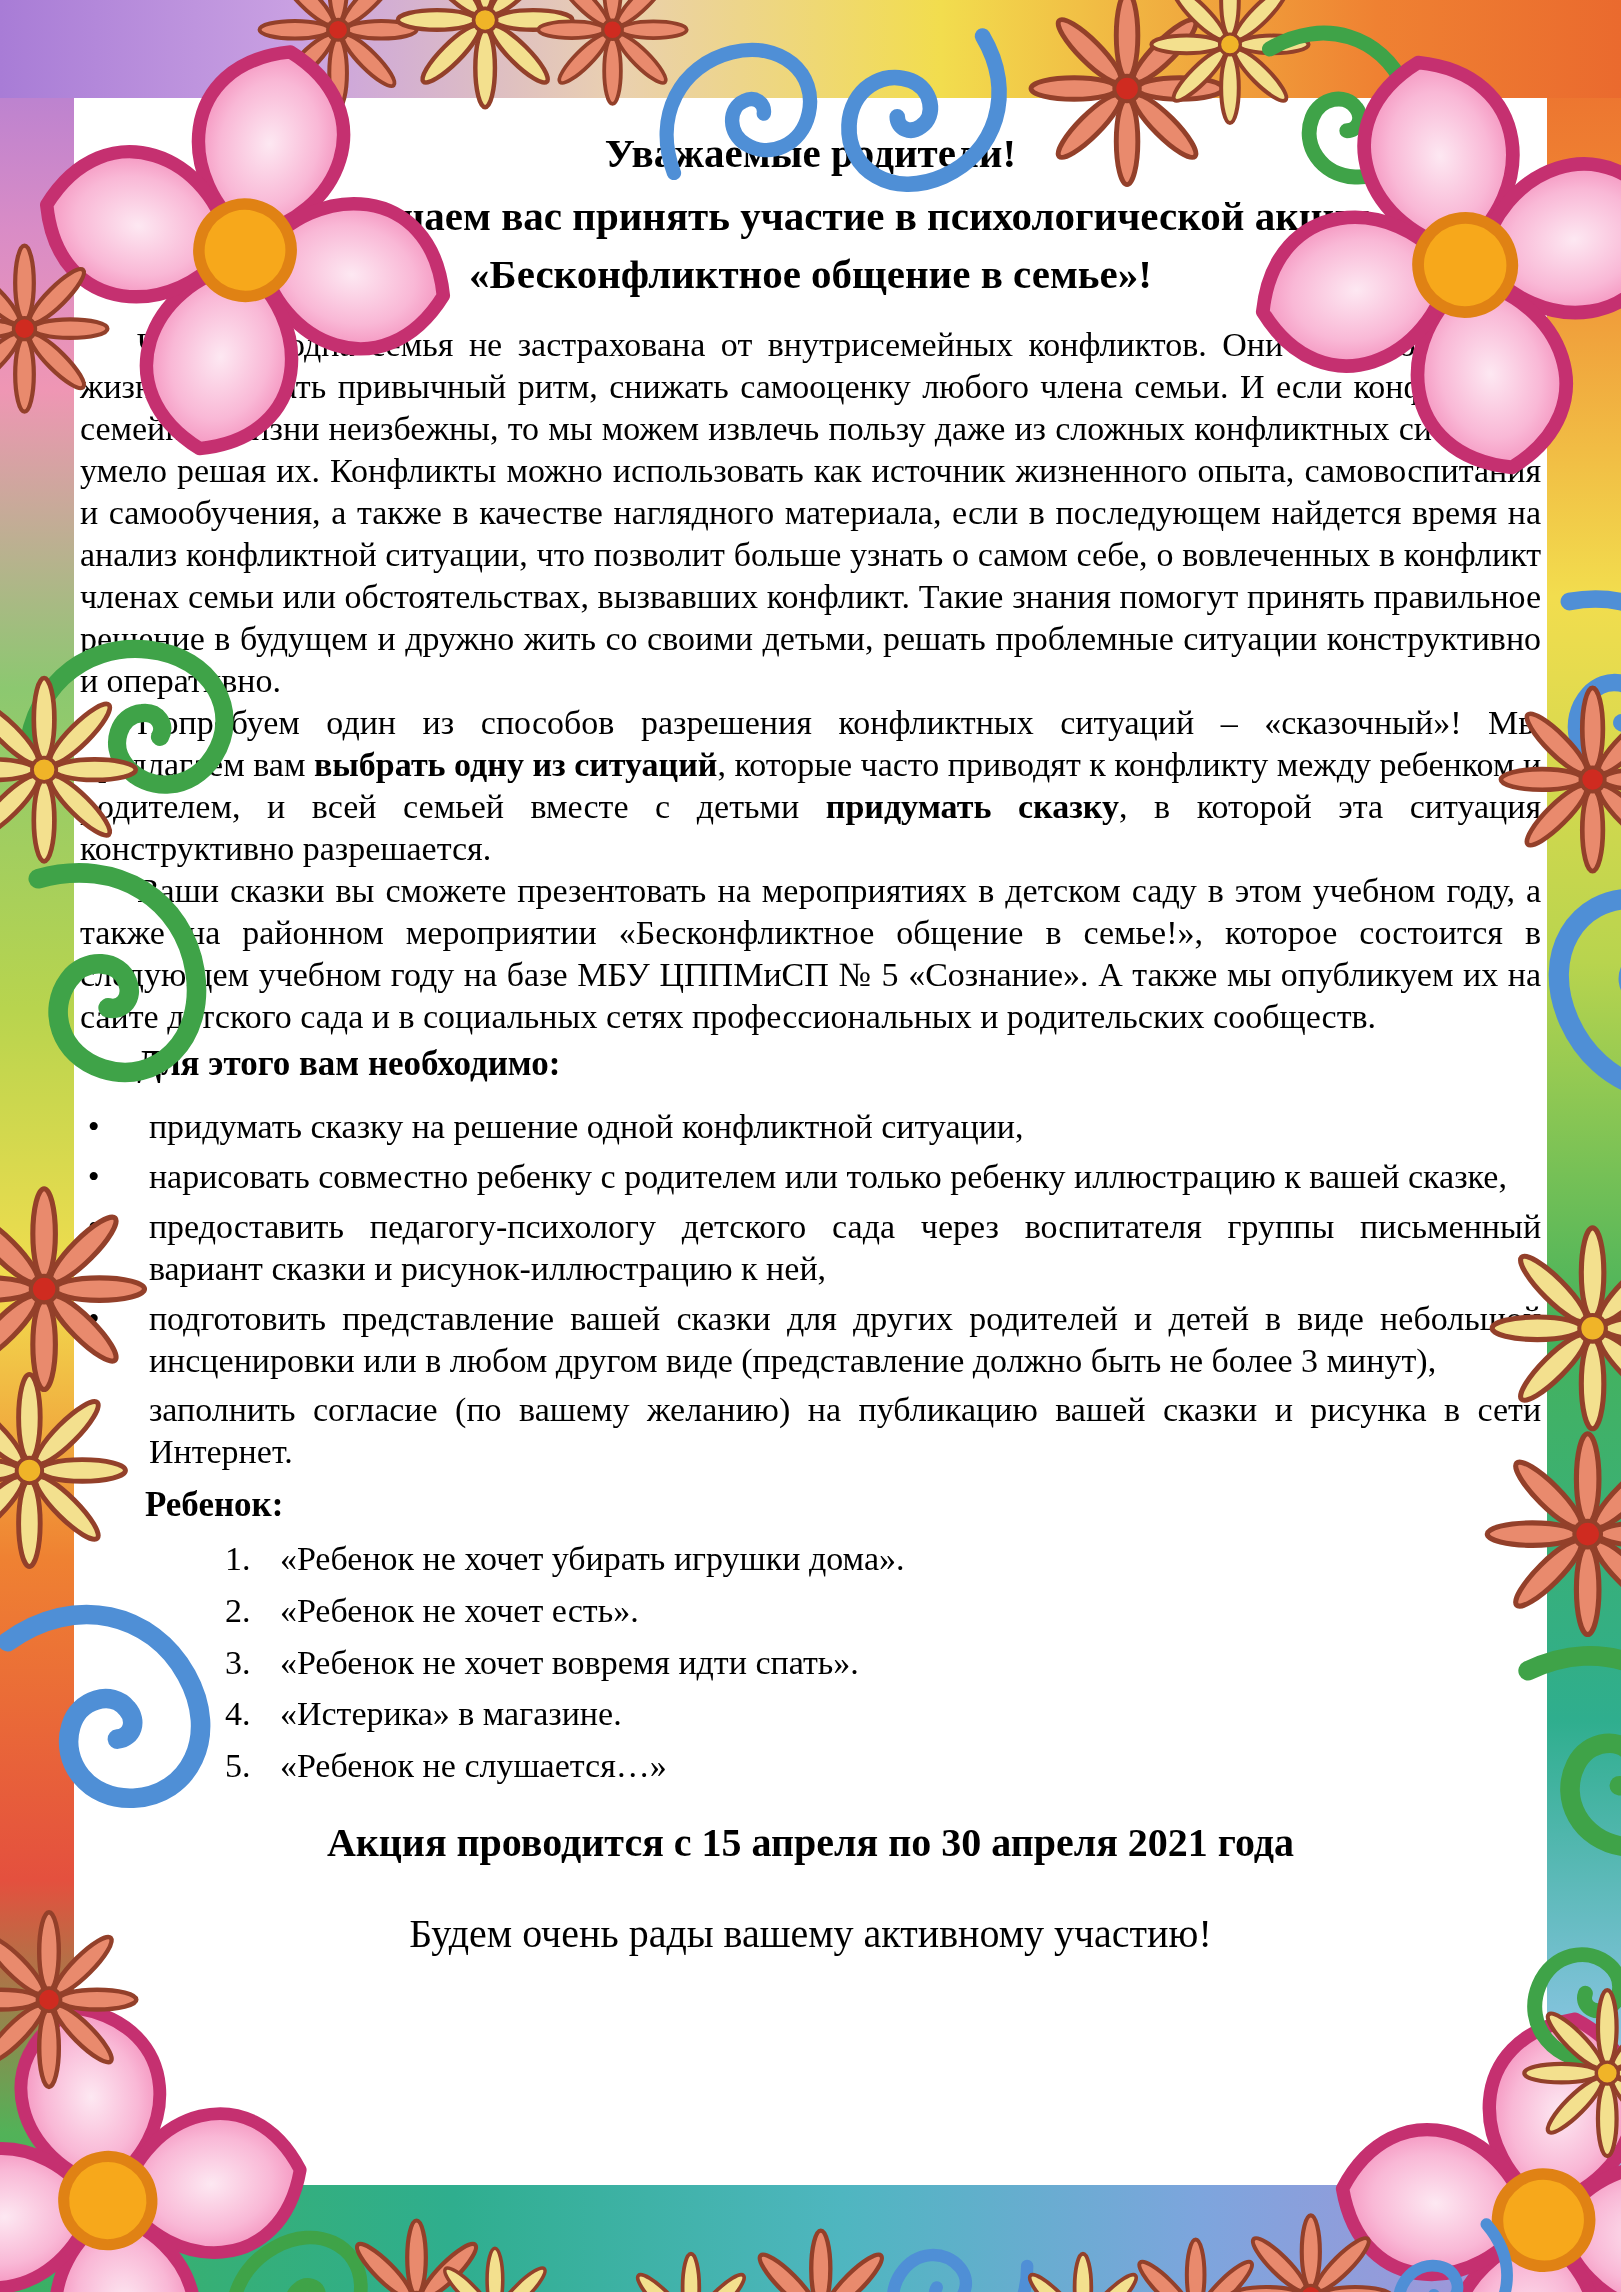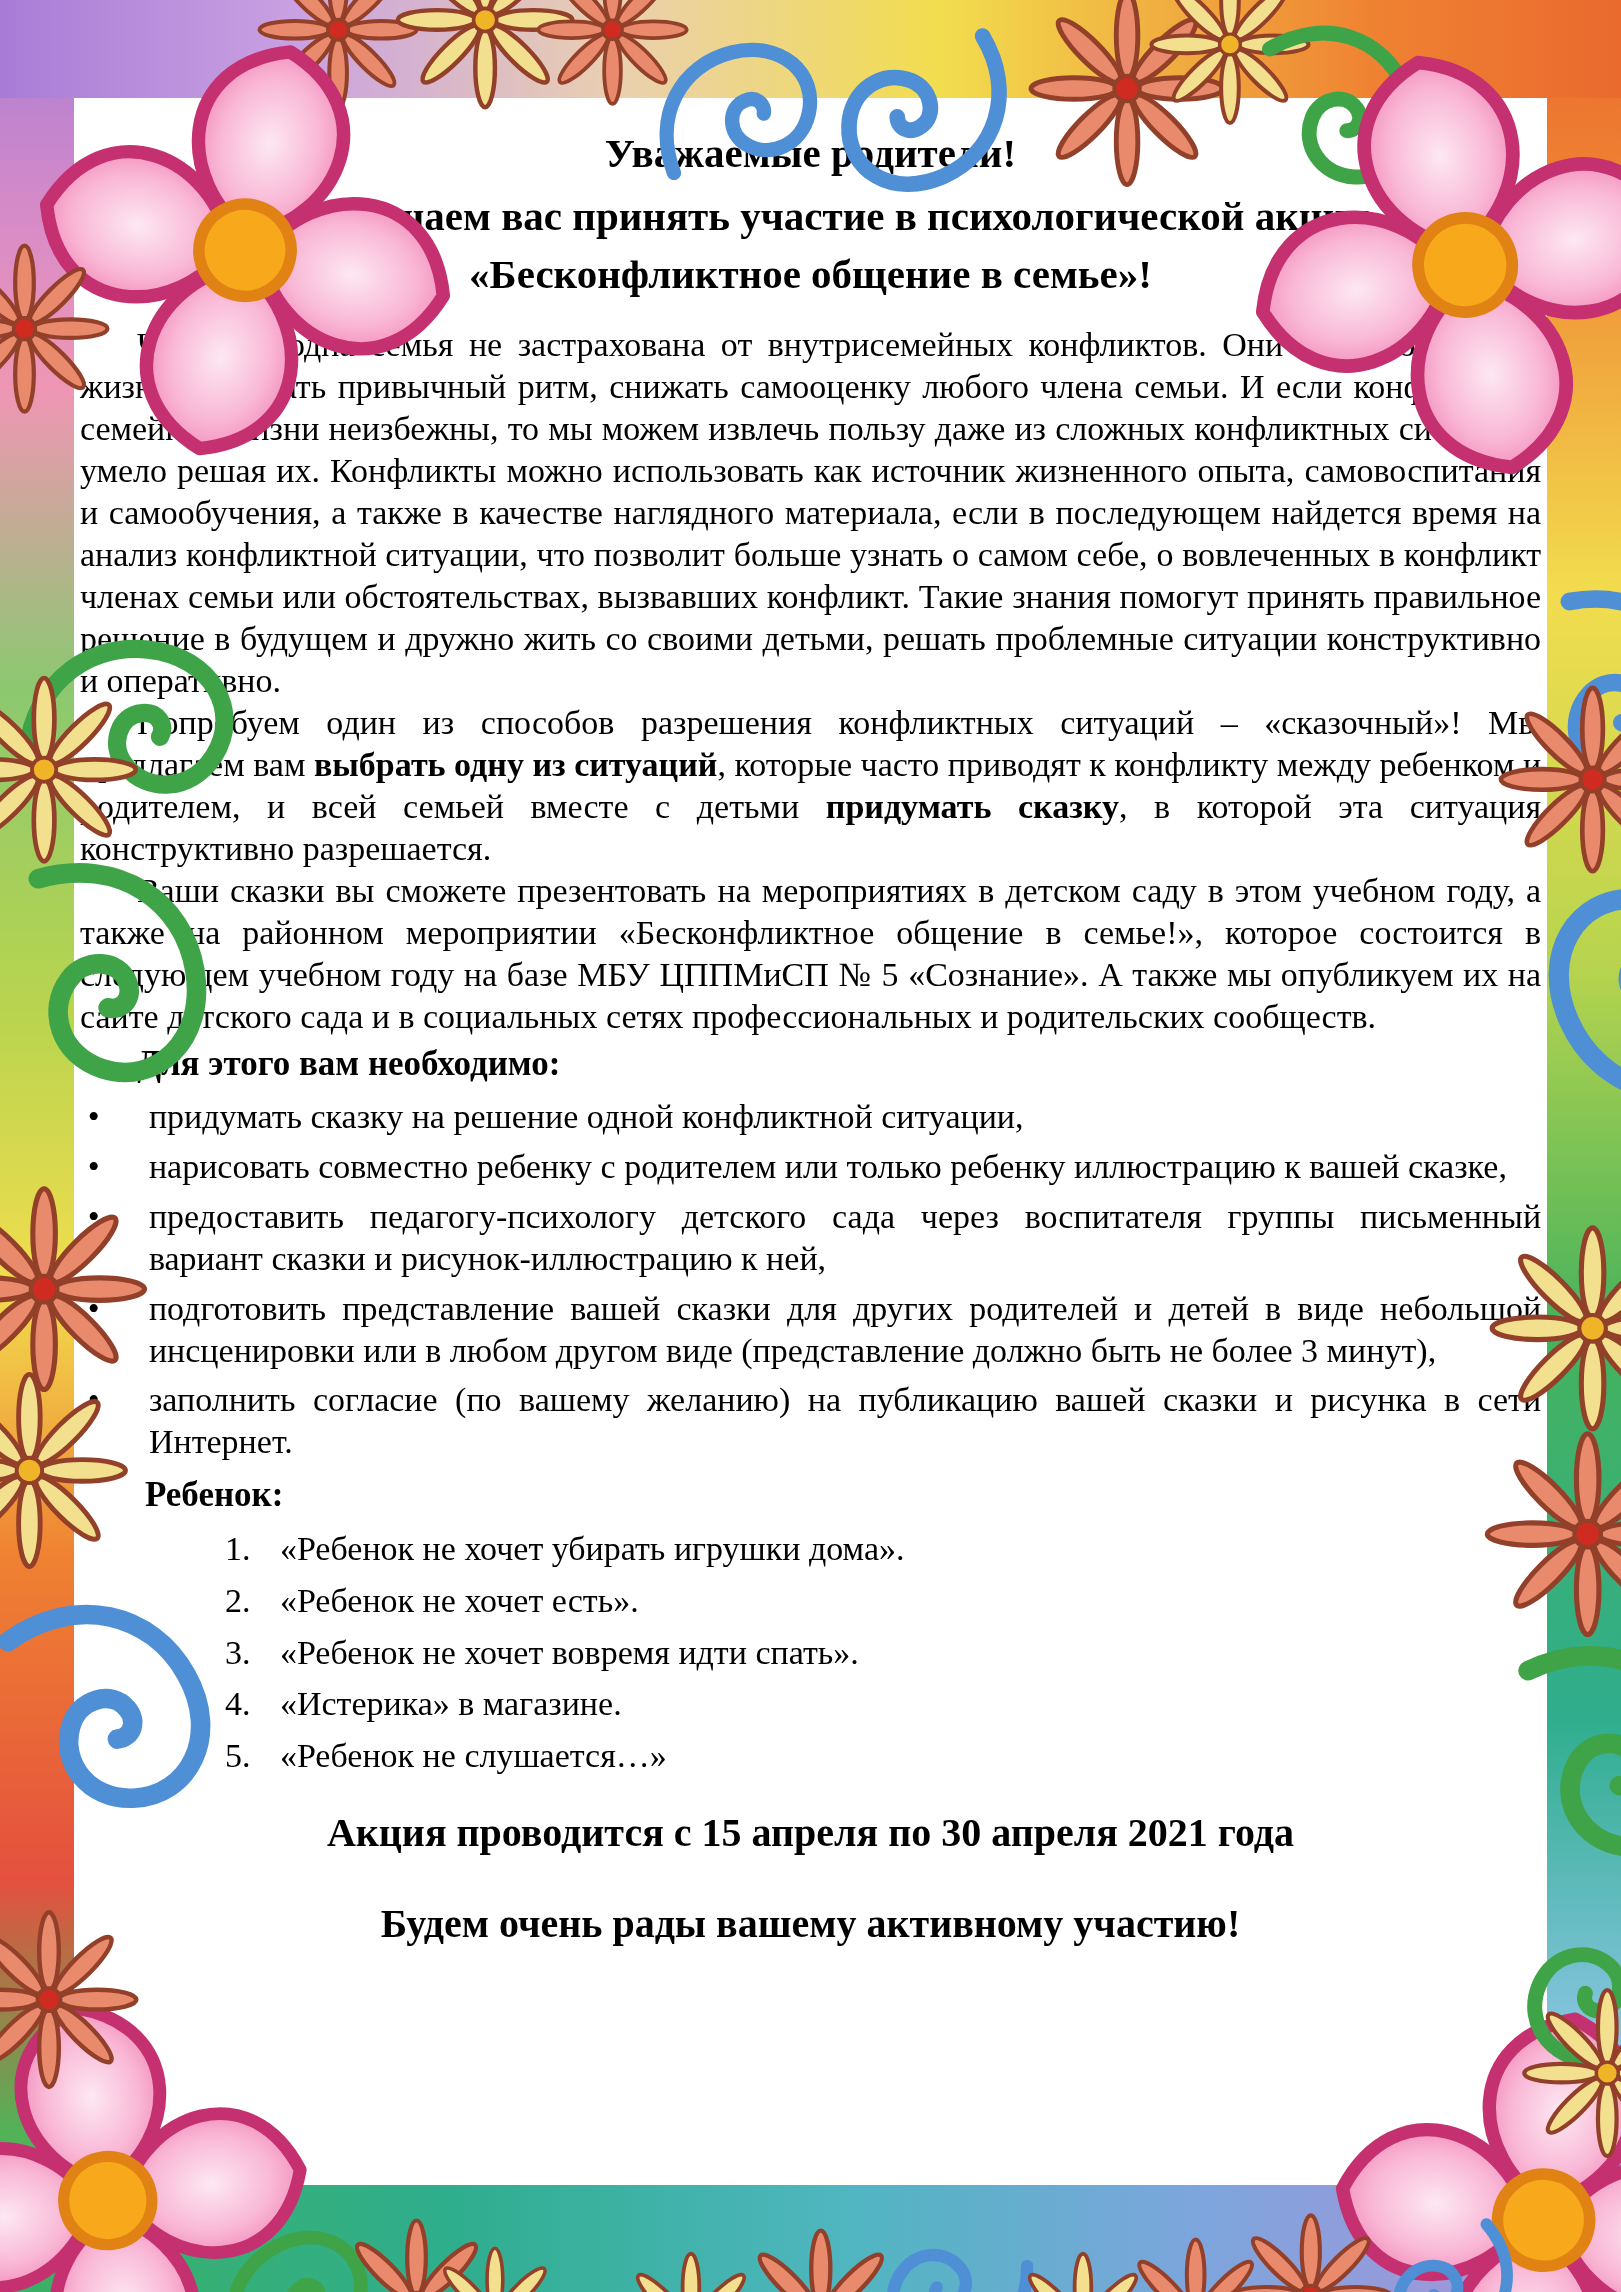--- a/index.html
+++ b/index.html
@@ -40,29 +40,29 @@
   .decor { position:absolute; left:0; top:0; width:1621px; height:2293px; z-index:3; pointer-events:none; }
 
   
   .title { margin:0; font-size:41px; line-height:49px; font-weight:700; text-align:center; }
   .subtitle { margin:13.7px 0 0 0; font-size:41px; line-height:49px; font-weight:700; text-align:center; }
   .subtitle + .subtitle { margin-top:9px; }
   .paragraphs { margin-top:25.5px; }
   .para { margin:0; text-indent:57px; text-align:justify; }
   .bold { font-weight:700; }
   .todo-heading { margin:2px 0 0 0; font-size:35px; font-weight:700; text-indent:57px; line-height:47px; }
-  .todo-list { list-style:none; margin:9px 0 0 0; padding:0; }
+  .todo-list { list-style:none; margin:19px 0 0 0; padding:0; }
   .todo-item { position:relative; padding-left:69px; margin:7.8px 0; text-align:justify; }
   .todo-item::before { content:"•"; position:absolute; left:7.8px; top:0; }
   .situations-heading { margin:3.9px 0 2px 0; font-size:35px; font-weight:700; text-indent:65px; line-height:47px; }
   .situations-list { list-style:none; counter-reset:sit; margin:2px 0 0 0; padding:0 0 0 145px; }
   .situation-item { counter-increment:sit; position:relative; padding-left:55px; margin:9.8px 0; }
   .situation-item::before { content:counter(sit) "."; position:absolute; left:0; }
   .footer-dates { margin-top:31px; text-align:center; font-weight:700; font-size:40px; line-height:50px; }
-  .footer-closing { margin-top:41px; text-align:center; font-weight:700; font-size:40px; line-height:50px; }
+  .footer-closing { margin-top:41px; text-align:center; font-weight:400; font-size:40px; line-height:50px; }
 
   
   .daisy-coral  { --petal: var(--daisy-coral,  #e98a6d); --center: var(--daisy-coral-center,  #cf2b20); }
   .daisy-yellow { --petal: var(--daisy-yellow, #f3e08e); --center: var(--daisy-yellow-center, #f0b428); }
   .swirl-green { --c: var(--swirl-green, #3fa348); }
   .swirl-blue  { --c: var(--swirl-blue,  #4f8fd6); }
 </style>
 </head>
 <body>
 

